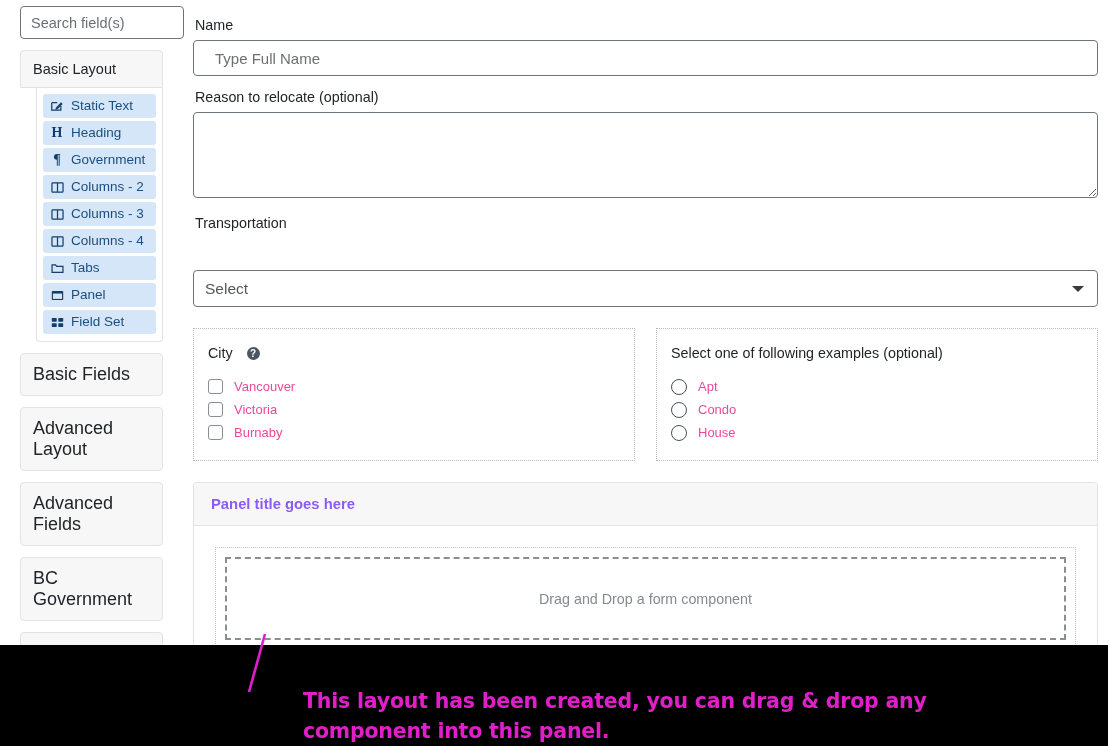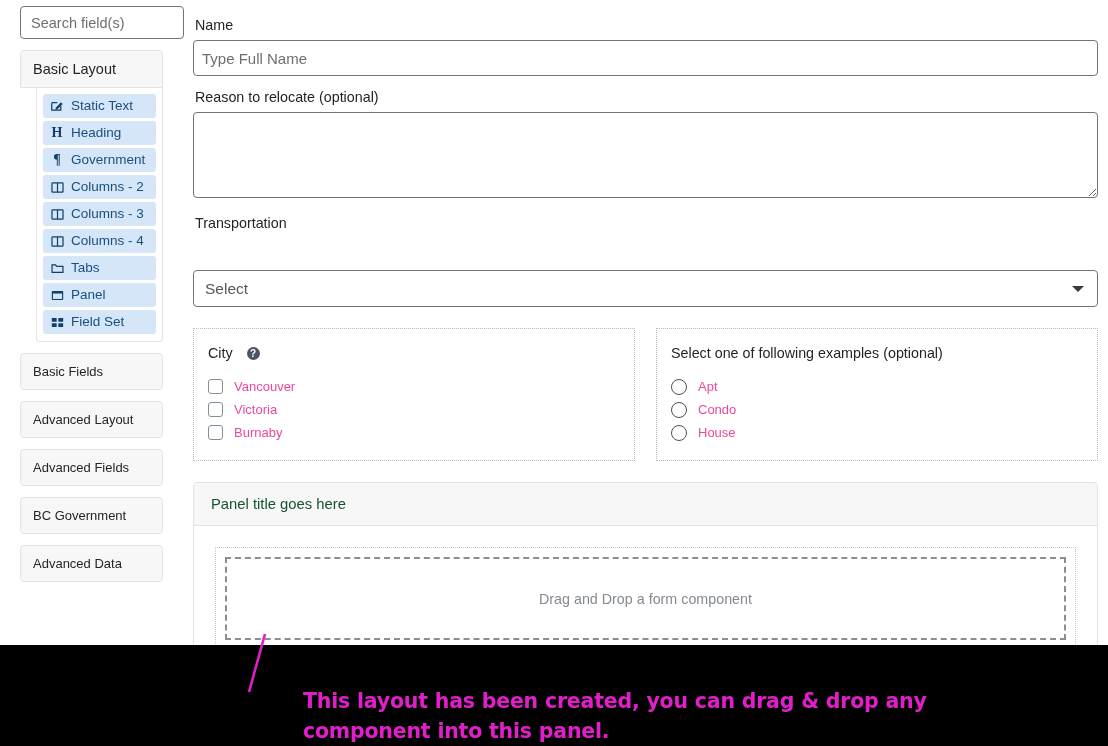--- a/index.html
+++ b/index.html
@@ -61,34 +61,34 @@
   .comp-ico svg { display:block; }
   .glyph-H { font-family: "Liberation Serif", serif; font-weight: 700; font-size: 14px; line-height: 14px; }
   .glyph-P { font-family: "Liberation Serif", serif; font-weight: 700; font-size: 14px; line-height: 14px; }
 
   .cat-btn {
     margin-top: 11px;
     background: #f7f7f7;
     border: 1px solid #e3e3e3;
     border-radius: 4px;
     padding: 10px 12px;
-    font-size: 13px; color: #212529;
+    font-size: 18px; color: #212529;
     cursor: pointer;
   }
 
   
   .main { position: absolute; left: 193px; top: 4px; width: 905px; }
   .fld-label {
     font-size: 14.3px; color: #212529;
     margin: 13px 0 7px 2px;
   }
   .txt-input {
     width: 905px; height: 36px;
     border: 1px solid #6c757d; border-radius: 4px;
-    background: #fff; padding: 0 8px;
+    background: #fff; padding: 0 21px;
     font-size: 15px; color: #212529;
     font-family: "Liberation Sans", sans-serif; outline: none;
   }
   .txt-input::placeholder { color: #6c6f73; }
   .txt-area {
     width: 905px; height: 86px;
     border: 1px solid #6c757d; border-radius: 4px;
     background: #fff; padding: 8px 11px;
     font-size: 15px; color: #212529;
     font-family: "Liberation Sans", sans-serif; outline: none;
@@ -155,21 +155,21 @@
     width: 905px;
     border: 1px solid #e3e3e3;
     border-radius: 4px;
     background: #fff;
   }
   .panel-head {
     background: #f7f7f7;
     border-bottom: 1px solid #e3e3e3;
     border-radius: 4px 4px 0 0;
     padding: 13px 17px;
-    font-size: 14.8px; font-weight: 400; color: #14532d;
+    font-size: 14.8px; font-weight: 700; color: #8b5cf6;
   }
   .panel-body { padding: 21px; }
   .dropzone-outer {
     border: 1px dotted #c4c4c4;
     padding: 9px;
   }
   .dropzone-inner {
     border: 2px dashed #888e93;
     height: 83px;
     display: flex; align-items: center; justify-content: center;

